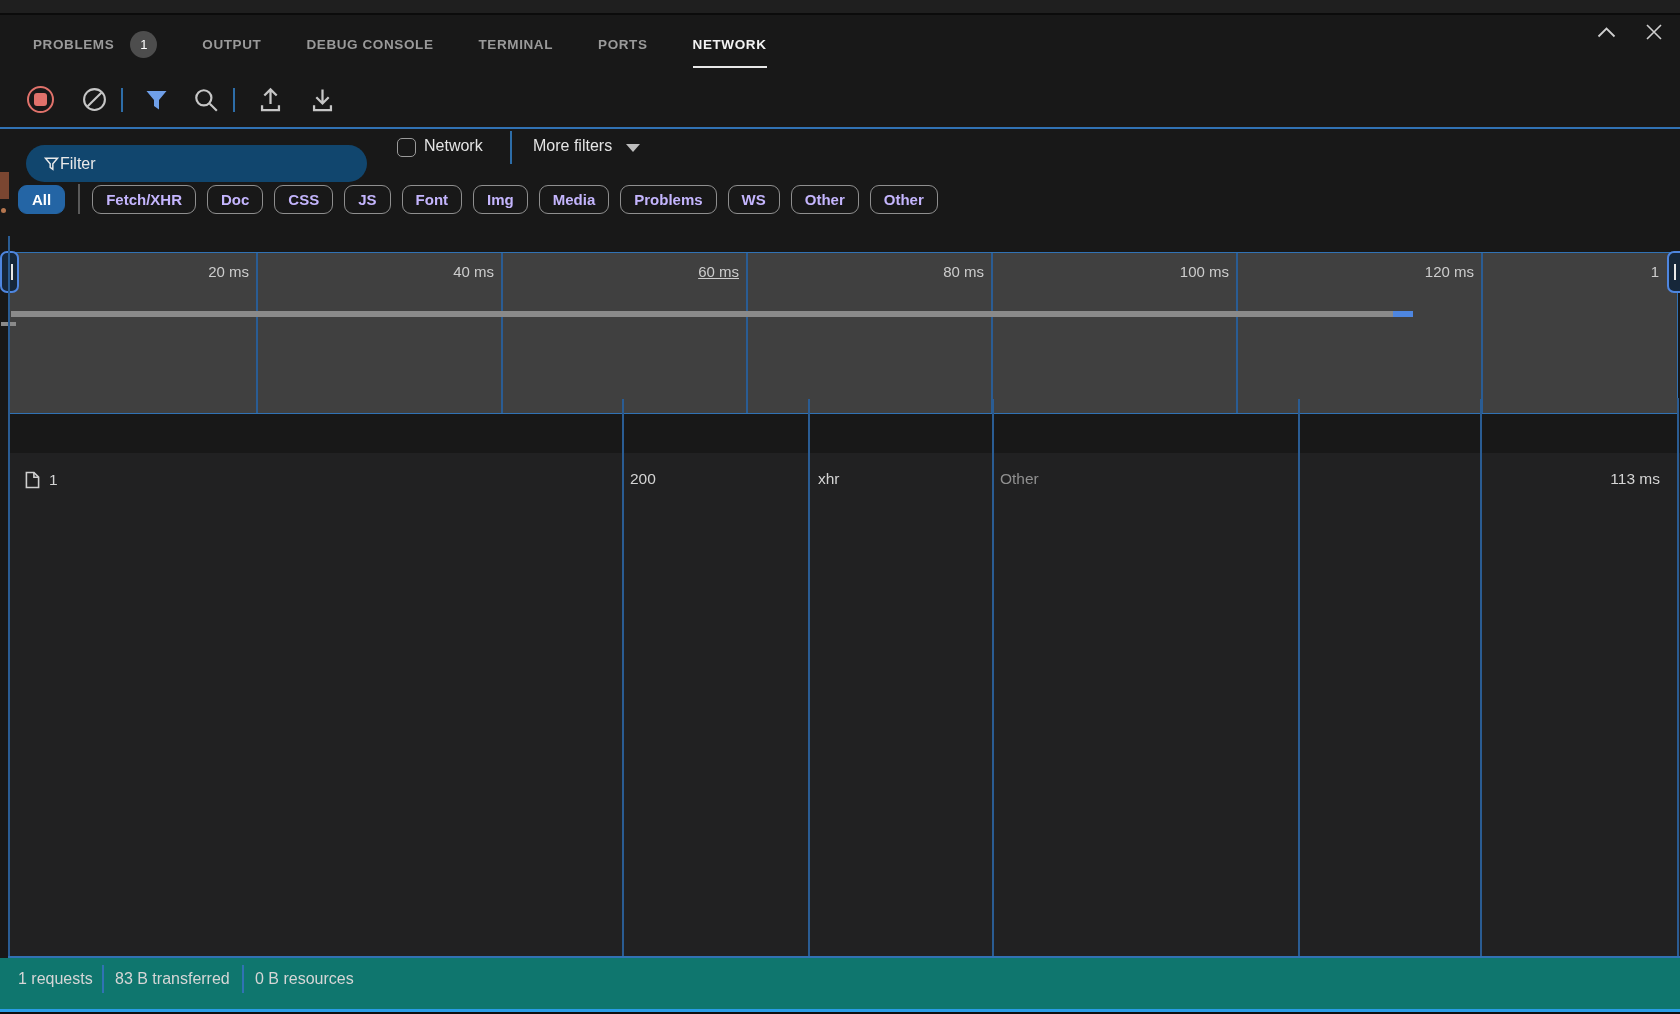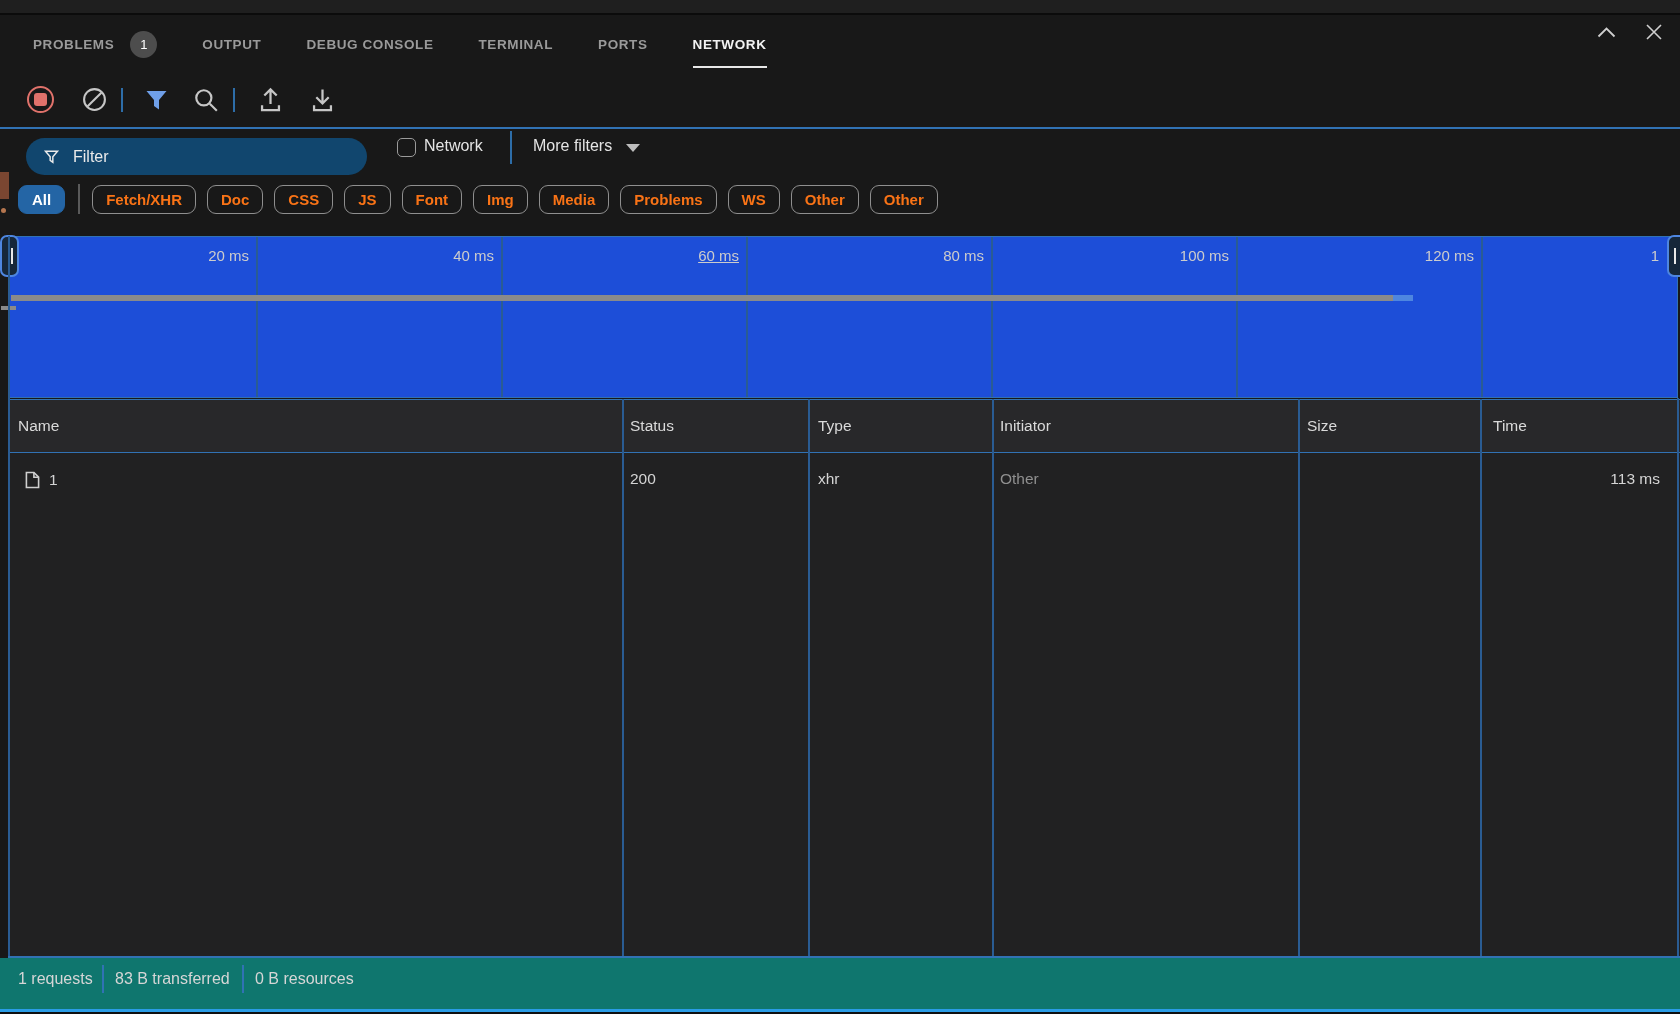--- a/index.html
+++ b/index.html
@@ -37,45 +37,45 @@
   #record-btn .stop-square { position:absolute; left:4.5px; top:4.5px; width:13px; height:13px;
                              background:#e0726b; border-radius:3px; }
   #clear-btn { margin-left:27px; }
   #filter-toggle { margin-left:6px; }
   #search-btn { margin-left:24px; }
   #import-btn { margin-left:8px; }
   #export-btn { margin-left:26px; }
 
   
   #filters-wrap { left:0; top:127px; width:1680px; border-top:2px solid #3172b4; }
-  #filter-pill { position:absolute; left:26px; top:9px; width:341px; height:37px; border-radius:19px;
-                 background:#11466e; display:flex; align-items:center; padding-left:17px; gap:13px; cursor:text; }
+  #filter-pill { position:absolute; left:26px; top:16px; width:341px; height:37px; border-radius:19px;
+                 background:#11466e; display:flex; align-items:center; padding-left:17px; cursor:text; }
   #filter-pill .ph { color:#eaeaea; font-size:16px; }
   #invert-box { position:absolute; left:397px; top:9px; width:19px; height:19px; border:1.5px solid #9b9b9b;
                 border-radius:5px; background:transparent; cursor:pointer; }
   #invert-label { position:absolute; left:424px; top:8px; font-size:16px; color:#e4e4e4; }
   #filter-sep { position:absolute; left:510px; top:2px; width:2px; height:33px; background:#2d6da8; }
   #more-filters { position:absolute; left:533px; top:8px; font-size:16px; color:#e4e4e4; cursor:pointer;
                   display:flex; align-items:center; gap:14px; }
   .caret-down { width:0; height:0; border-left:7px solid transparent; border-right:7px solid transparent;
                 border-top:8px solid #bdbdbd; margin-top:3px; }
 
   
   #chips-row { left:0; top:176px; width:1680px; height:46px; display:flex; align-items:center; padding-left:18px; }
-  .chip { font-size:15px; font-weight:600; color:#f97316; border:1.5px solid #8f8f8f; border-radius:9px;
+  .chip { font-size:15px; font-weight:600; color:#c4b5fd; border:1.5px solid #8f8f8f; border-radius:9px;
           padding:5px 13px; margin-right:11px; cursor:pointer; background:transparent; white-space:nowrap; }
   .chip.selected { background:#2465a5; border-color:#2465a5; color:#fff; }
   .chip-sep { width:2px; height:30px; background:#5a5a5a; margin:0 12px 0 2px; }
 
   
   #edge-brown { left:0; top:172px; width:9px; height:27px; background:#7a4631; }
   #edge-dot { left:1px; top:208px; width:5px; height:5px; border-radius:50%; background:#b5764f; }
 
   
-  #overview { left:8px; top:236px; width:1670px; height:162px; background:#1d4ed8;
+  #overview { left:8px; top:252px; width:1670px; height:162px; background:#404040;
               border:1.5px solid #3172b4; }
   .gridline { position:absolute; top:0; bottom:0; width:1.5px; background:#2a5c93; }
   .tick-label { position:absolute; top:10px; width:90px; text-align:right; font-size:15px; color:#cccccc; }
   #ov-bar { position:absolute; left:2px; top:58px; height:6px; display:flex; }
   #ov-bar .gray { background:#8a8a8a; height:6px; }
   #ov-bar .blue { background:#4e86e0; height:6px; }
   #ov-nub { position:absolute; left:-8px; top:69px; width:15px; height:4px; background:#8a8a8a; }
   .ov-handle { position:absolute; top:-2px; width:19px; height:42px; border:2px solid #4e86e0;
                border-radius:7px; background:#16273a; cursor:ew-resize; }
   .ov-handle .grip { position:absolute; top:11px; width:2px; height:16px; background:#e8e8e8; }
@@ -245,28 +245,20 @@
     <div id="ov-nub"></div>
     <div id="tick-partial">1</div>
     <div class="ov-handle" id="handle-left">
         <div class="grip"></div>
       </div>
     <div class="ov-handle" id="handle-right">
         <div class="grip"></div>
       </div>
   </div>
 
-  <div class="abs" id="table-header">
-      <div class="hcell" style="left: 10px;">Name</div>
-      <div class="hcell" style="left: 622px;">Status</div>
-      <div class="hcell" style="left: 810px;">Type</div>
-      <div class="hcell" style="left: 992px;">Initiator</div>
-      <div class="hcell" style="left: 1299px;">Size</div>
-      <div class="hcell" style="left: 1485px;">Time</div>
-    </div>
   <div class="abs" id="table-body">
     <div id="req-row">
         <div class="rcell" id="name-cell" style="left: 17px;">
           <svg width="15" height="18" viewBox="0 0 16 19">
             <path d="M1.5 1.5 H9.5 L14.5 6.5 V17.5 H1.5 Z" fill="none" stroke="#cfcfcf" stroke-width="1.7"></path>
             <path d="M9.5 1.5 V6.5 H14.5" fill="none" stroke="#cfcfcf" stroke-width="1.7"></path>
           </svg>
           <span>1</span>
         </div>
         <div class="rcell" style="left: 622px;">200</div>

